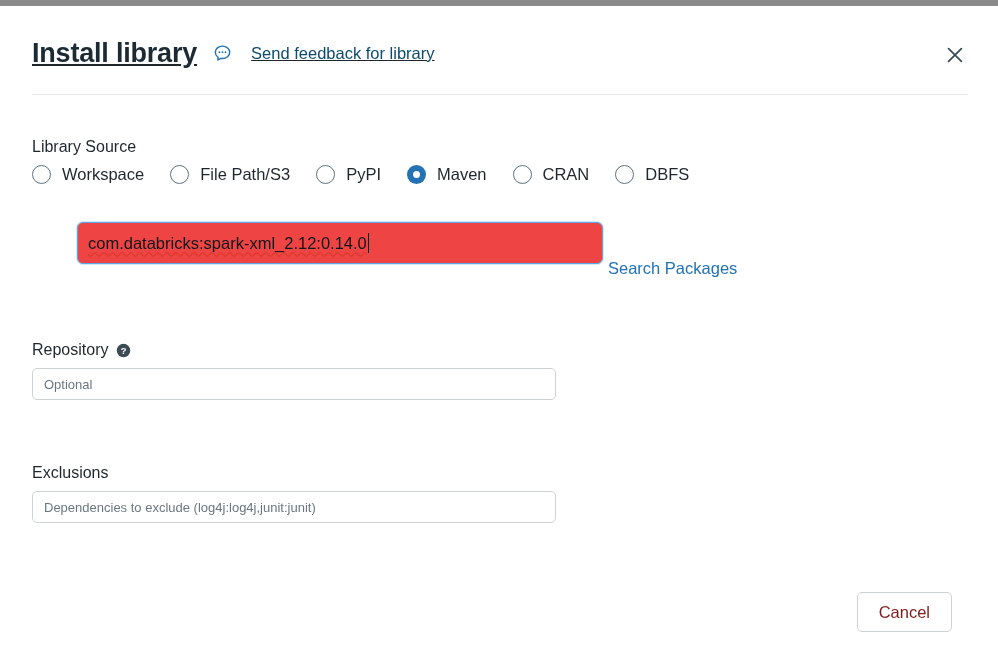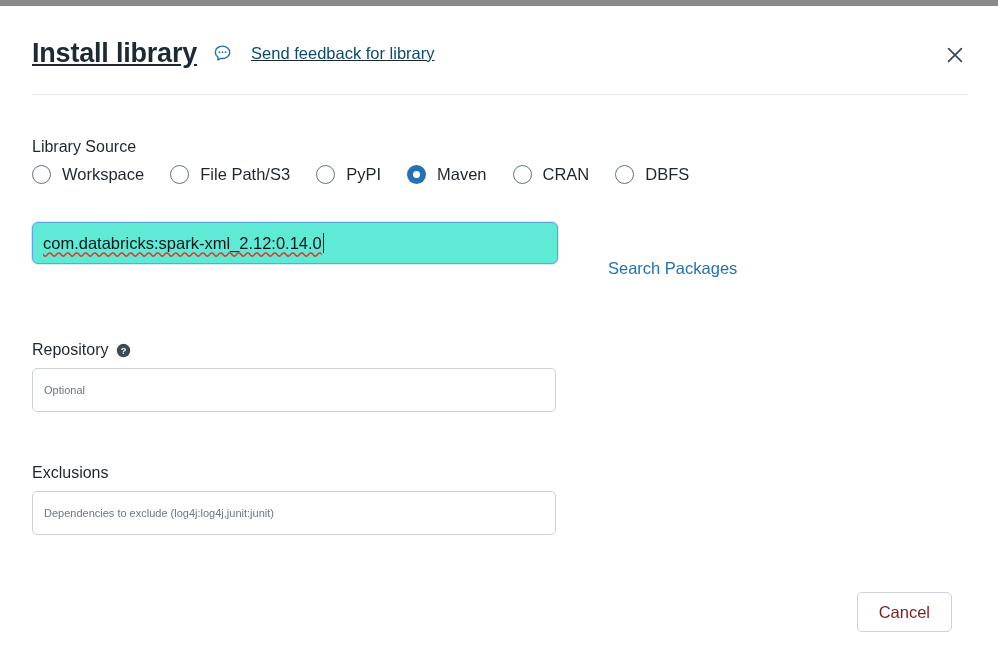--- a/index.html
+++ b/index.html
@@ -128,47 +128,48 @@
     background: #ffffff;
   }
   .radio-label {
     font-size: 16.5px;
     color: #1f272d;
     margin-left: 11px;
     white-space: nowrap;
   }
   .text-input {
     width: 524px;
-    height: 44px;
+    height: 32px;
     box-sizing: border-box;
     border: 1px solid #cdd2d6;
     border-radius: 5px;
     background: #ffffff;
     font-family: "Liberation Sans", sans-serif;
-    font-size: 11px;
+    font-size: 13px;
     color: #1f272d;
     padding: 0 11px;
     outline: none;
   }
   .text-input::placeholder {
     color: #6b7780;
     opacity: 1;
   }
   .input-focused {
     position: relative;
     width: 526px;
     height: 42px;
     box-sizing: border-box;
     border: 1.6px solid #5ba7e8;
     border-radius: 6px;
-    background: #5eead4;
+    background: #ef4444;
     display: flex;
     align-items: center;
     padding: 0 10px;
     box-shadow: 0 0 0 1px rgba(91,167,232,0.25);
+    margin-left: 45px;
   }
   .coord-text {
     font-size: 16.5px;
     color: #10171c;
     position: relative;
     white-space: pre;
     text-decoration: underline wavy #e03b2f;
     text-decoration-skip-ink: none;
     text-underline-offset: 3px;
   }

